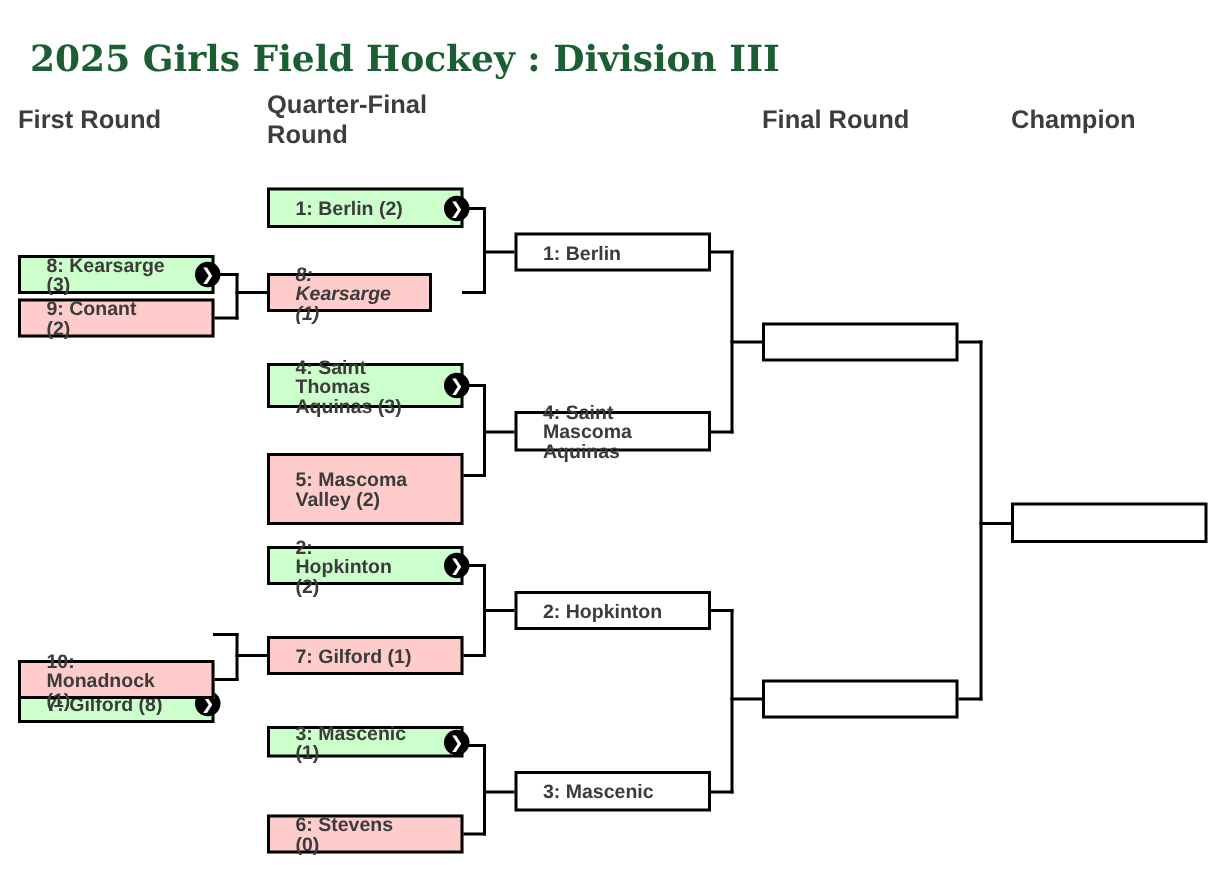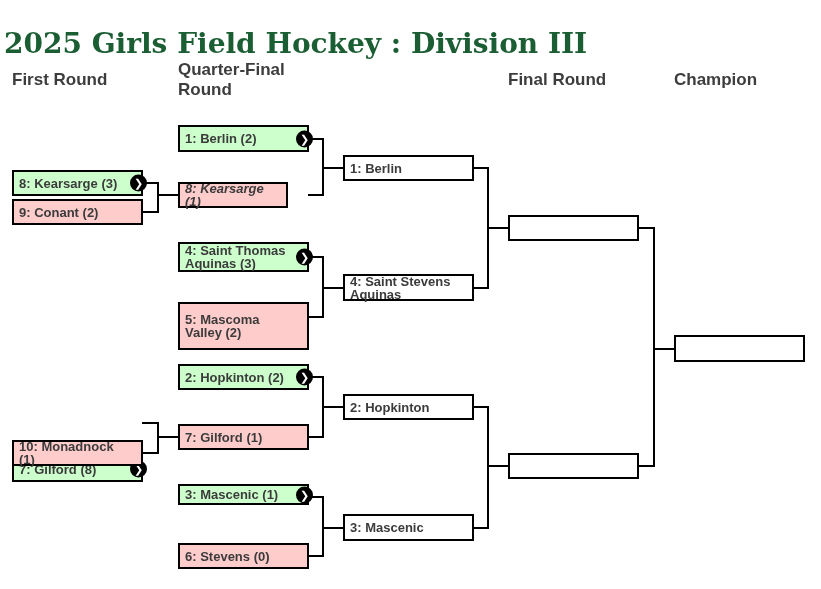--- a/index.html
+++ b/index.html
@@ -6,24 +6,24 @@
   #stage {
     position: relative;
     width: 821px;
     height: 589px;
     background: #ffffff;
     font-family: "Liberation Sans", sans-serif;
     overflow: hidden;
   }
   .page-title {
     position: absolute;
-    left: 4px;
+    left: 20px;
     top: 8px;
     font-family: "DejaVu Serif", serif;
-    font-size: 28px;
+    font-size: 24px;
     font-weight: 600;
     color: #1b5e33;
     white-space: nowrap;
   }
   .col-header {
     position: absolute;
     top: 60px;
     height: 40px;
     width: 140px;
     display: flex;
@@ -32,21 +32,21 @@
     line-height: 20px;
     font-weight: bold;
     color: #3d3d3d;
   }
   .slot {
     position: absolute;
     box-sizing: border-box;
     border: 2px solid #000000;
     display: flex;
     align-items: center;
-    padding: 0 5px;
+    padding: 0 17px;
     font-size: 13px;
     line-height: 13px;
     font-weight: bold;
     color: #3b3b3b;
   }
   .slot.winner { background: #ccffcc; }
   .slot.loser  { background: #ffcccc; }
   .slot.advanced, .slot.empty { background: #ffffff; }
   .slot .team-label { display: block; padding-right: 14px; }
   .slot.advanced .team-label, .slot.empty .team-label { padding-right: 0; }
@@ -162,21 +162,21 @@
         <span class="team-label">3: Mascenic (1)</span>
         <span class="advance-badge">❯</span>
       </div>
       <div class="slot loser" style="left: 178px; top: 543px; width: 131px; height: 26px;">
         <span class="team-label">6: Stevens (0)</span>
       </div>
       <div class="slot advanced" style="left: 343px; top: 155px; width: 131px; height: 26px;">
         <span class="team-label">1: Berlin</span>
       </div>
       <div class="slot advanced" style="left: 343px; top: 274px; width: 131px; height: 27px;">
-        <span class="team-label">4: Saint Stevens Aquinas</span>
+        <span class="team-label">4: Saint Mascoma Aquinas</span>
       </div>
       <div class="slot advanced" style="left: 343px; top: 394px; width: 131px; height: 26px;">
         <span class="team-label">2: Hopkinton</span>
       </div>
       <div class="slot advanced" style="left: 343px; top: 514px; width: 131px; height: 27px;">
         <span class="team-label">3: Mascenic</span>
       </div>
       <div class="slot empty" style="left: 508px; top: 215px; width: 131px; height: 26px;">
         <span class="team-label"></span>
       </div>

